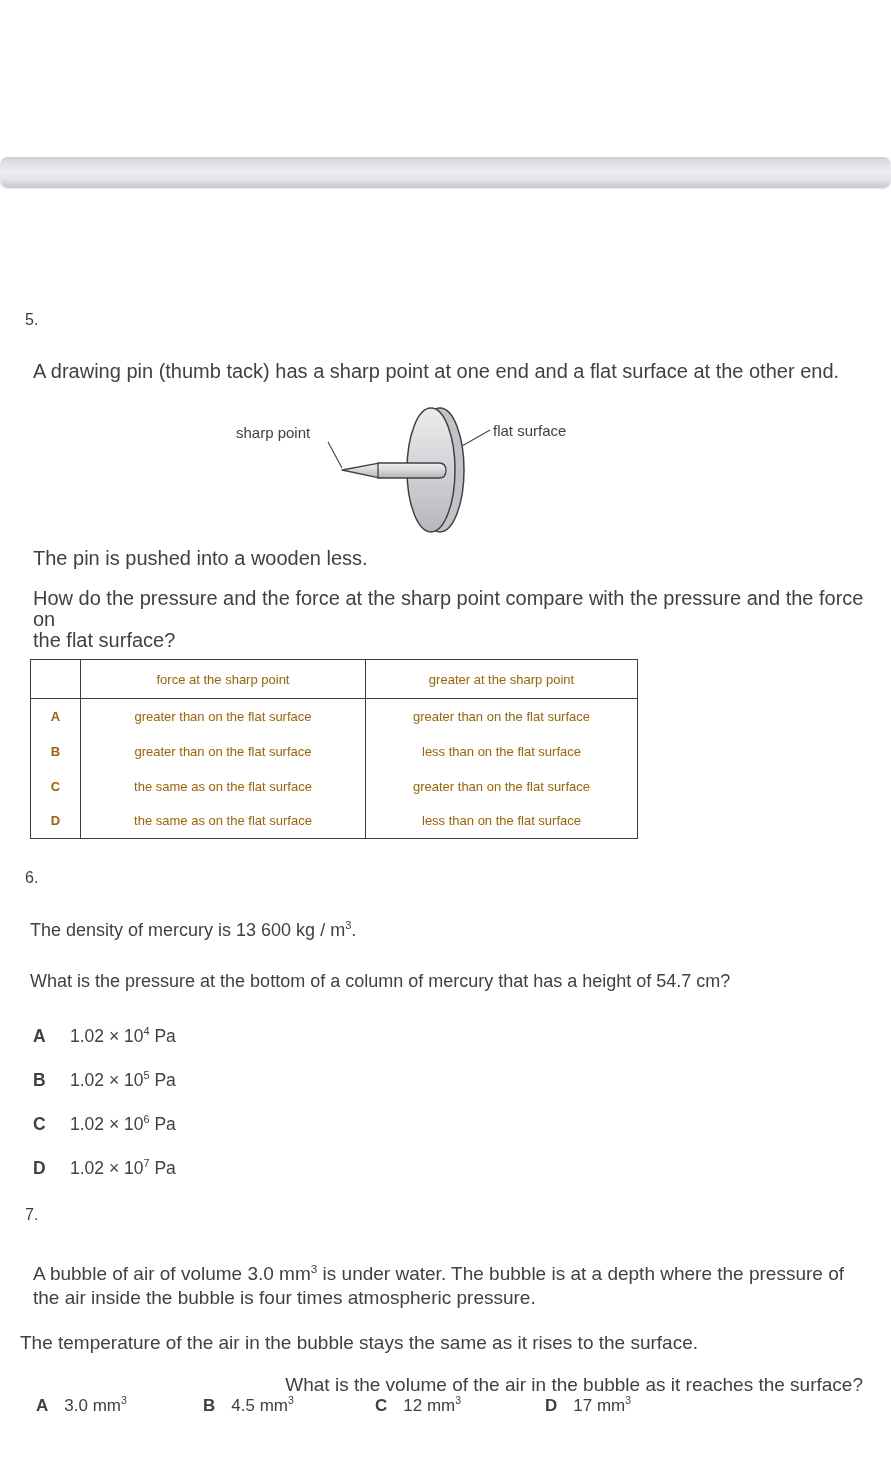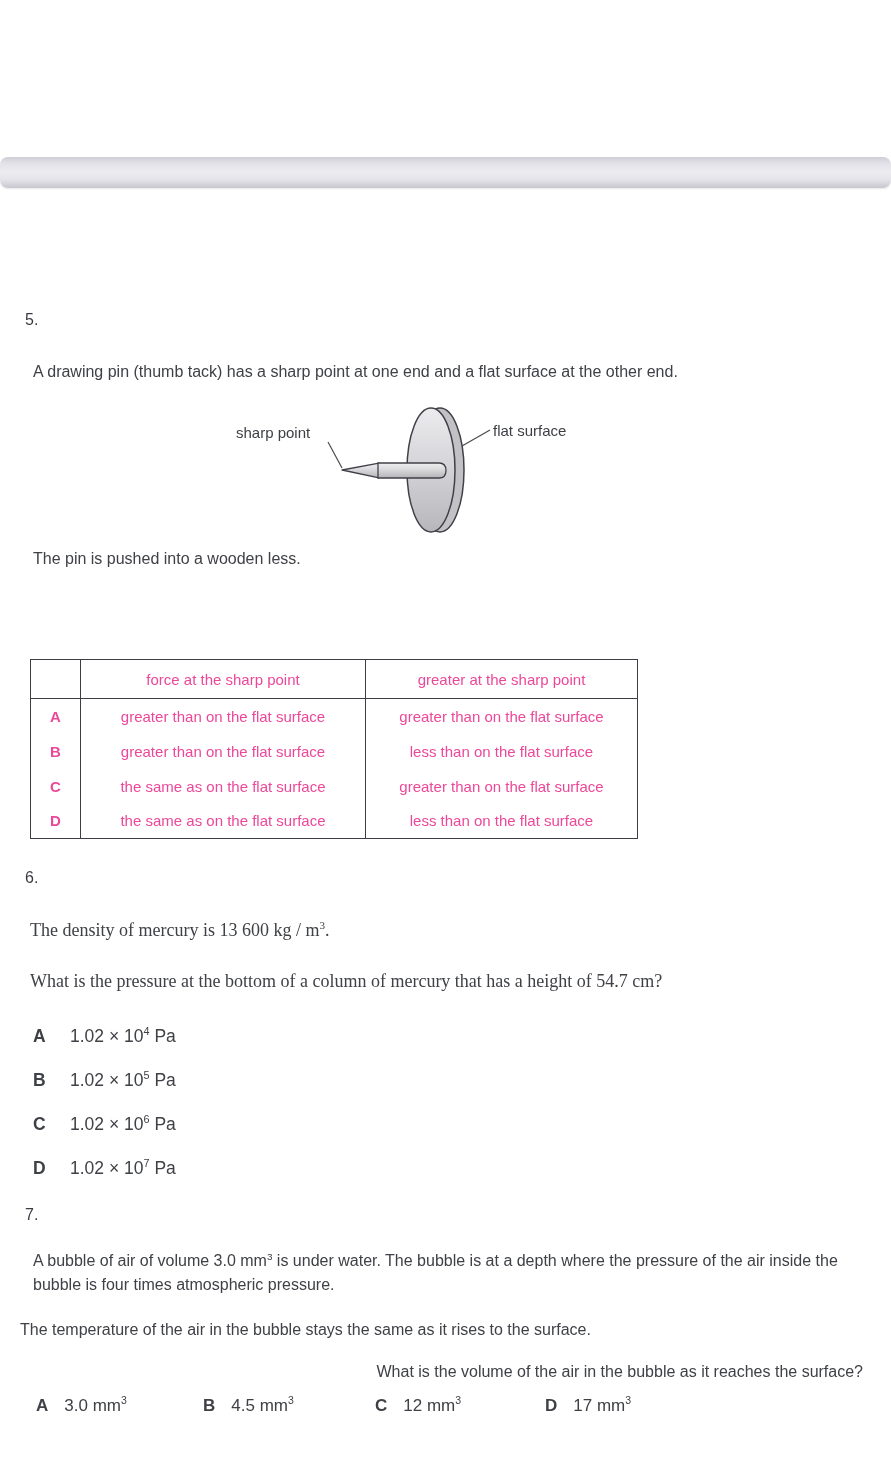--- a/index.html
+++ b/index.html
@@ -16,35 +16,35 @@
     position: absolute;
     top: 157px; left: 0;
     width: 891px; height: 31px;
     border-radius: 8px;
     background: linear-gradient(180deg, #cfced6 0%, #e2e1e8 20%, #edecf1 48%, #e5e4ea 72%, #c8c7cf 100%);
     box-shadow: 0 1px 2px rgba(0,0,0,0.10);
   }
   .scan { filter: blur(0.3px); }
   .abs { position: absolute; }
   .qnum { font-size: 16px; color: #3a3c41; }
-  .q5-text { font-size: 16px; line-height: 21px; }
-  .q6-text { font-size: 18px; font-family: Liberation Serif, serif; }
-  .q7-text { font-size: 16px; line-height: 24px; }
+  .q5-text { font-size: 20px; line-height: 21px; }
+  .q6-text { font-size: 18px; }
+  .q7-text { font-size: 19px; line-height: 24px; margin-top: 13px; }
 
   table.answer {
     border-collapse: collapse;
     table-layout: fixed;
     width: 607px;
     border: 1.6px solid #3c3e43;
   }
   .answer th, .answer td {
     font-weight: normal;
     text-align: center;
-    font-size: 15px;
-    color: #ec4899;
+    font-size: 13px;
+    color: #a16207;
     padding: 0;
   }
   .answer thead th { border-bottom: 1.6px solid #3c3e43; height: 38px; }
   .answer th + th, .answer td + td { border-left: 1.6px solid #3c3e43; }
   .answer tbody tr { height: 35px; }
   .answer .letter { font-weight: bold; }
 
   .opt-list { display: flex; flex-direction: column; }
   .opt-row { display: flex; align-items: center; height: 44px; font-size: 17.5px; }
   .opt-row .letter { font-weight: bold; width: 37px; }
@@ -93,20 +93,22 @@
       <ellipse cx="203" cy="70" rx="24" ry="62" fill="url(#discGrad)" stroke="#3f4147" stroke-width="1.5"></ellipse>
 
       <path d="M114 70 L151 63.2 L151 77.8 Z" fill="url(#shaftGrad)" stroke="#3f4147" stroke-width="1.3" stroke-linejoin="round"></path>
 
       <path d="M150 63 L211 63 Q218 63 218 70.5 Q218 78 211 78 L150 78 Z" fill="url(#shaftGrad)" stroke="#3f4147" stroke-width="1.3"></path>
     </svg>
 
     <div class="abs q5-text" style="left:33px; top:548px;">The pin is pushed into a wooden less.</div>
 
     <div class="abs q5-text" style="left:33px; top:588px; width:835px;">
+      <div>How do the pressure and the force at the sharp point compare with the pressure and the force on</div>
+      <div>the flat surface?</div>
     </div>
 
     <table class="answer abs" style="left:30px; top:659px;">
       <colgroup>
           <col style="width:50px">
           <col style="width:285px">
           <col style="width:272px">
         </colgroup>
       <thead>
         <tr>

